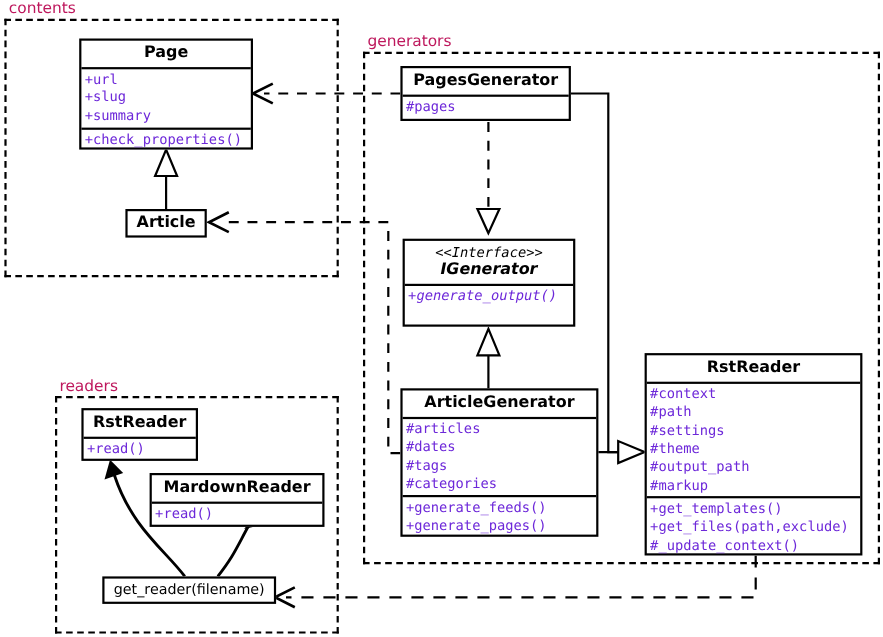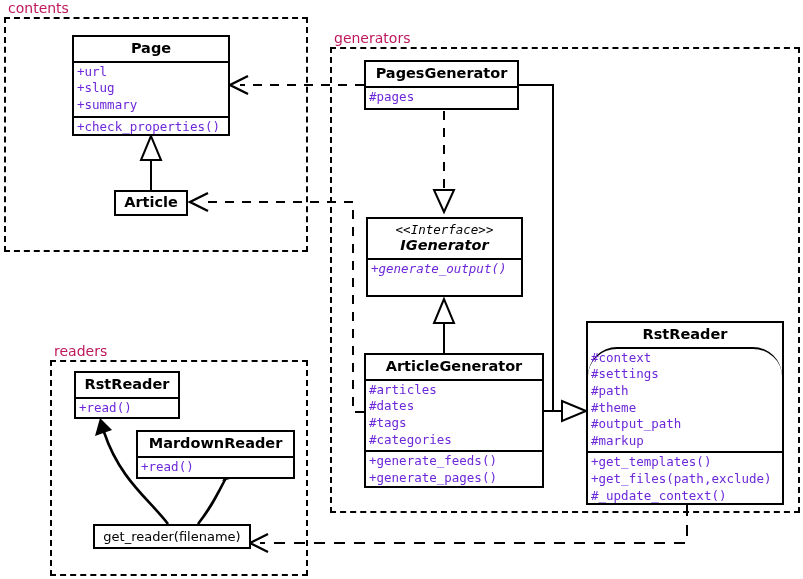--- a/index.html
+++ b/index.html
@@ -198,24 +198,24 @@
       <div class="member">#categories</div>
     </div>
     <div class="sep compartment">
       <div class="member">+generate_feeds()</div>
       <div class="member">+generate_pages()</div>
     </div>
   </div>
 
   <div class="uml" style="left:586px; top:321px; width:198px; height:184px;">
     <div class="name">RstReader</div>
-    <div class="sep compartment" style="flex:1;border-radius:29px;">
+    <div class="sep compartment" style="flex:1;">
       <div class="member">#context</div>
+      <div class="member">#path</div>
       <div class="member">#settings</div>
-      <div class="member">#path</div>
       <div class="member">#theme</div>
       <div class="member">#output_path</div>
       <div class="member">#markup</div>
     </div>
     <div class="sep compartment">
       <div class="member">+get_templates()</div>
       <div class="member">+get_files(path,exclude)</div>
       <div class="member">#_update_context()</div>
     </div>
   </div>

